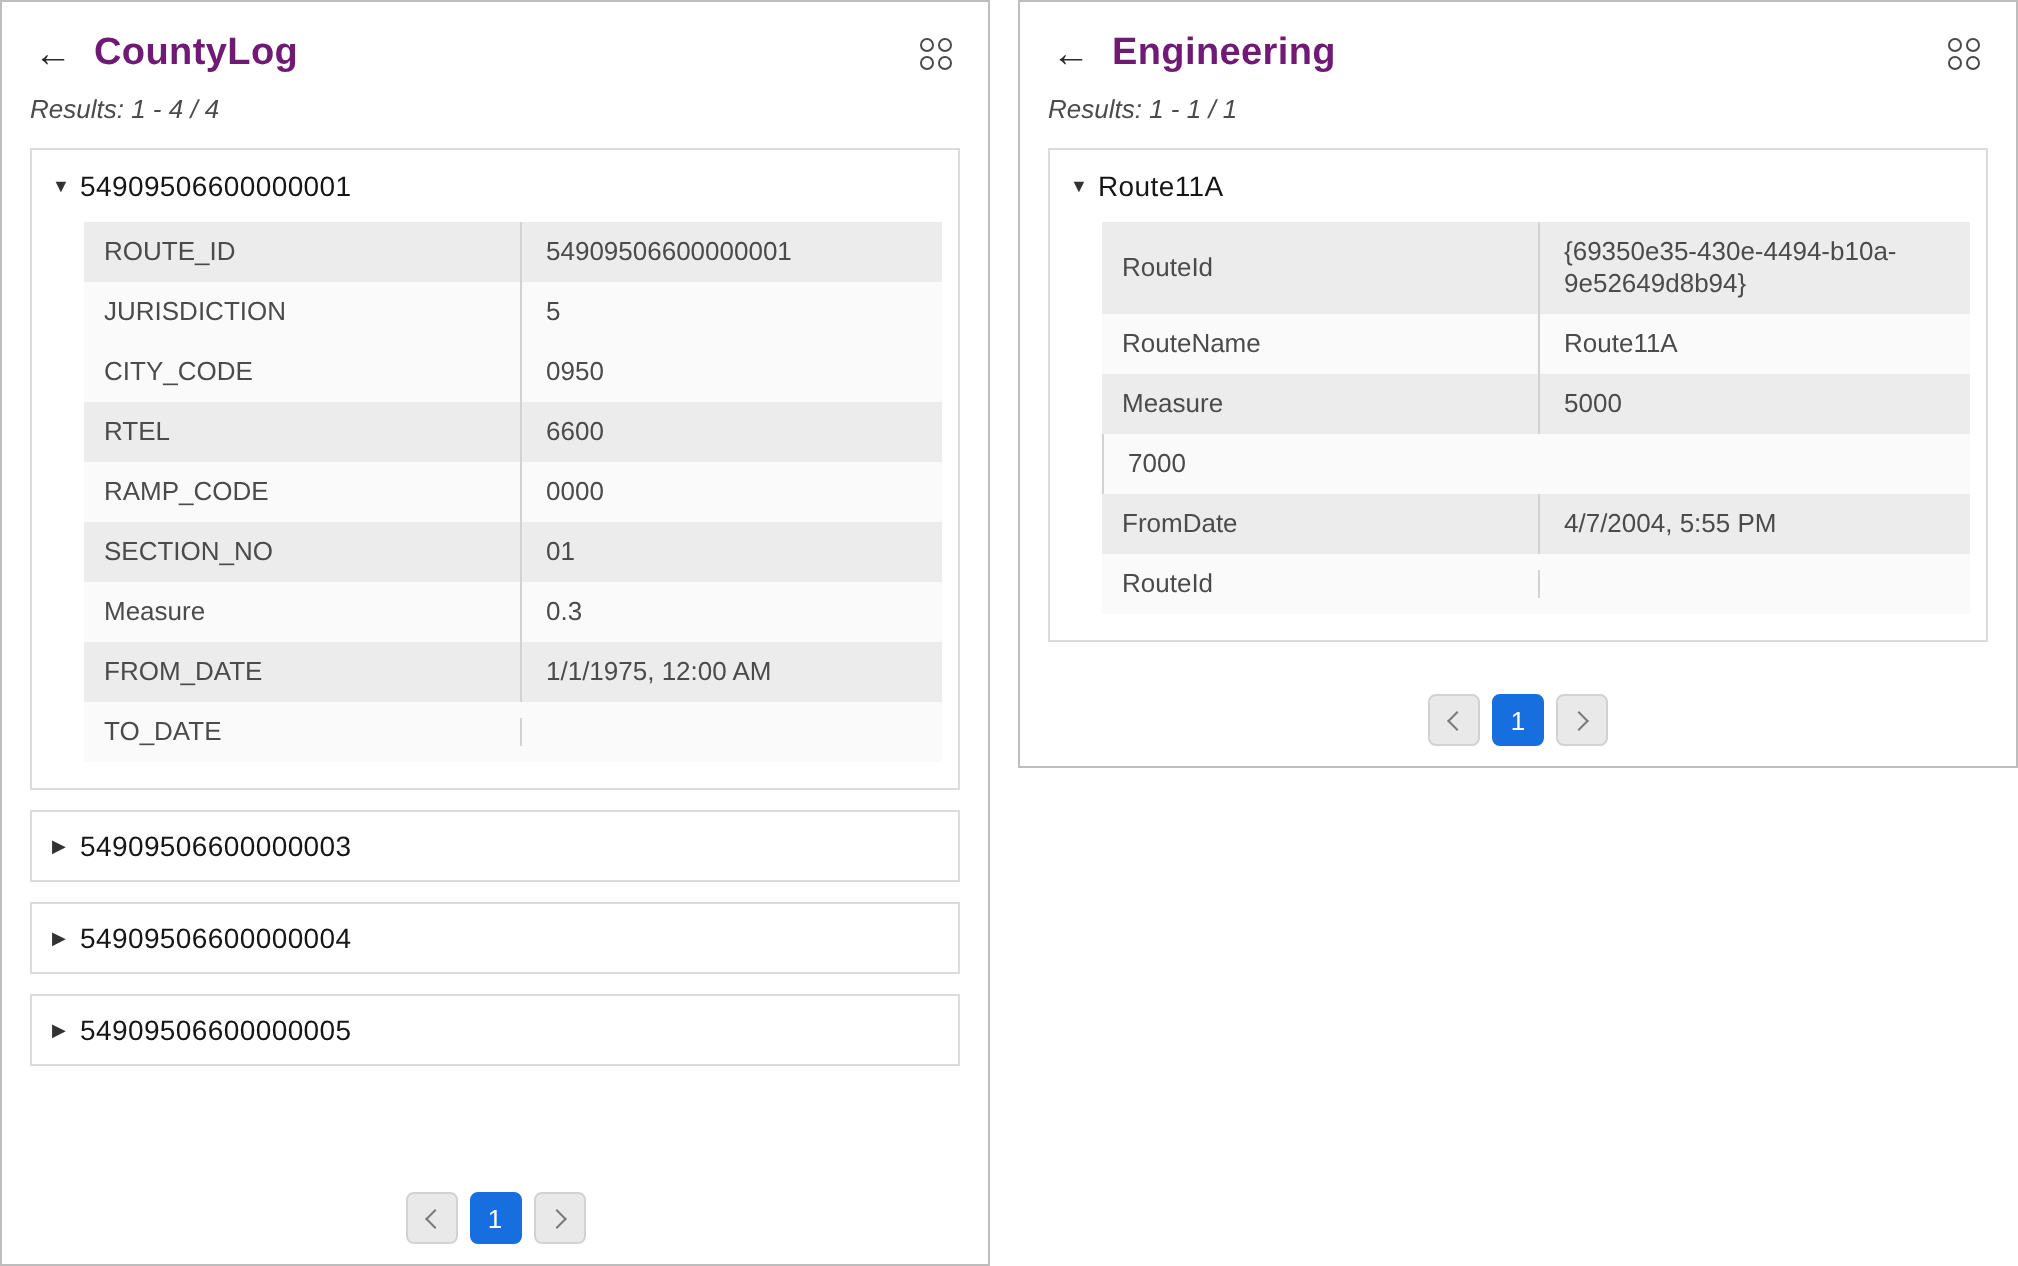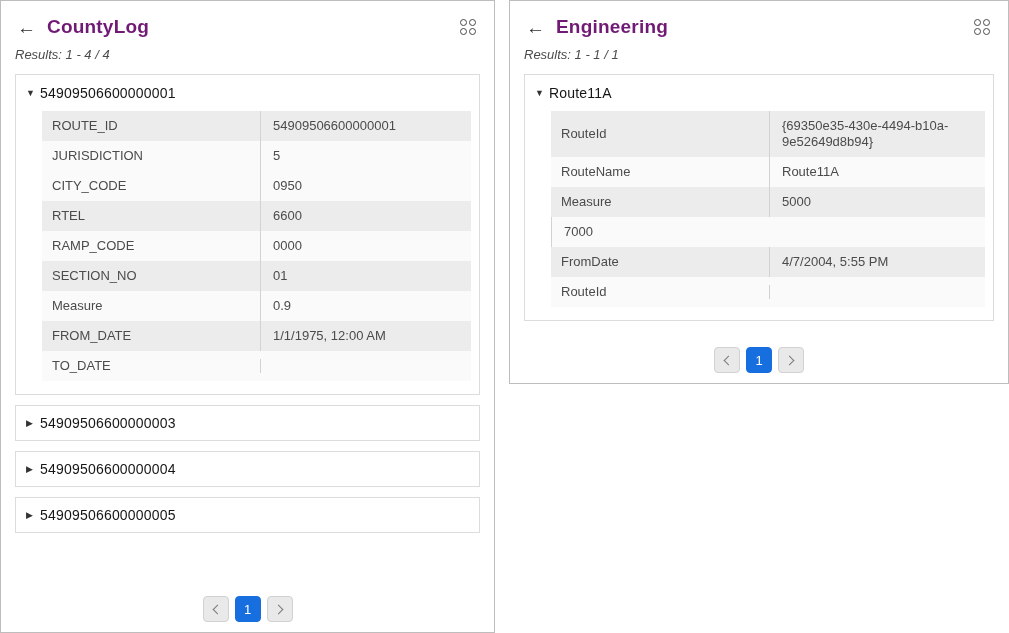--- a/index.html
+++ b/index.html
@@ -141,21 +141,21 @@
     <div class="attr-value">0000</div>
   </div>
 
   <div class="attr-row stripe-dark">
     <div class="attr-label">SECTION_NO</div>
     <div class="attr-value">01</div>
   </div>
 
   <div class="attr-row stripe-light">
     <div class="attr-label">Measure</div>
-    <div class="attr-value">0.9</div>
+    <div class="attr-value">0.3</div>
   </div>
 
   <div class="attr-row stripe-dark">
     <div class="attr-label">FROM_DATE</div>
     <div class="attr-value">1/1/1975, 12:00 AM</div>
   </div>
 
   <div class="attr-row stripe-light">
     <div class="attr-label">TO_DATE</div>
     <div class="attr-value"></div>

